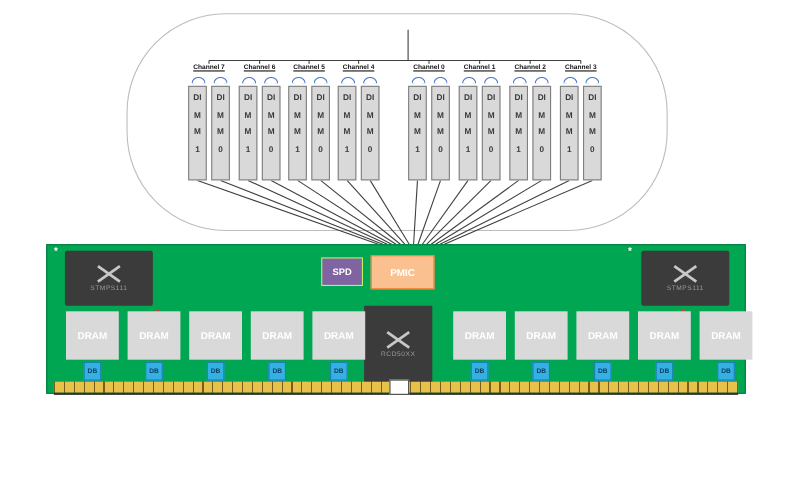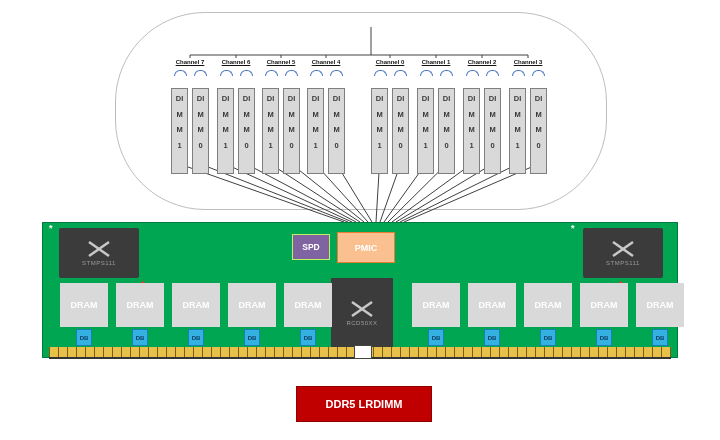--- a/index.html
+++ b/index.html
@@ -19,21 +19,21 @@
        font-weight:bold;font-size:10px;display:flex;align-items:center;justify-content:center;z-index:3;}
 
   
   .channel{position:absolute;top:58px;width:44px;z-index:2;
            display:flex;flex-direction:column;align-items:center;}
   .ch-label{font-size:6px;font-weight:bold;color:#111;text-decoration:underline;
             white-space:nowrap;height:9px;line-height:9px;}
   .braces{display:flex;gap:7px;margin-top:3px;height:6px;}
   .brace{width:13px;height:6px;border:1.5px solid #4472C4;border-bottom:none;
          border-radius:7px 7px 0 0;box-sizing:border-box;}
-  .dimms{display:flex;gap:4px;margin-top:12px;}
+  .dimms{display:flex;gap:4px;margin-top:2px;}
   .dimm{width:17px;height:86px;background:var(--dimm-gray,#D9D9D9);border:1px solid #7f7f7f;
         box-sizing:border-box;display:flex;align-items:flex-start;justify-content:center;}
   .dimm-label{font-size:7.5px;font-weight:bold;color:#3a3a3a;width:8px;
               word-break:break-all;line-height:15.5px;text-align:center;margin-top:2px;}
 
   
   .board{position:absolute;left:42px;top:222px;width:636px;height:136px;
          background:var(--green-pcb,#00A651);border:1px solid #007a3d;box-sizing:border-box;z-index:2;}
   .stmps{position:absolute;top:5px;width:80px;height:50px;background:var(--chip-dark,#3B3B3B);
          border-radius:2px;display:flex;flex-direction:column;align-items:center;justify-content:center;}
@@ -313,15 +313,14 @@
     </div>
     <div class="dram-module" style="left:582px">
       <div class="dram">DRAM</div>
       <div class="db">DB</div>
     </div>
 
     <div class="gold"></div>
     <div class="notch"></div>
   </div>
 
-  <div class="footer-box">DDR5 LRDIMM</div>
 
 </div>
 
 </body></html>

